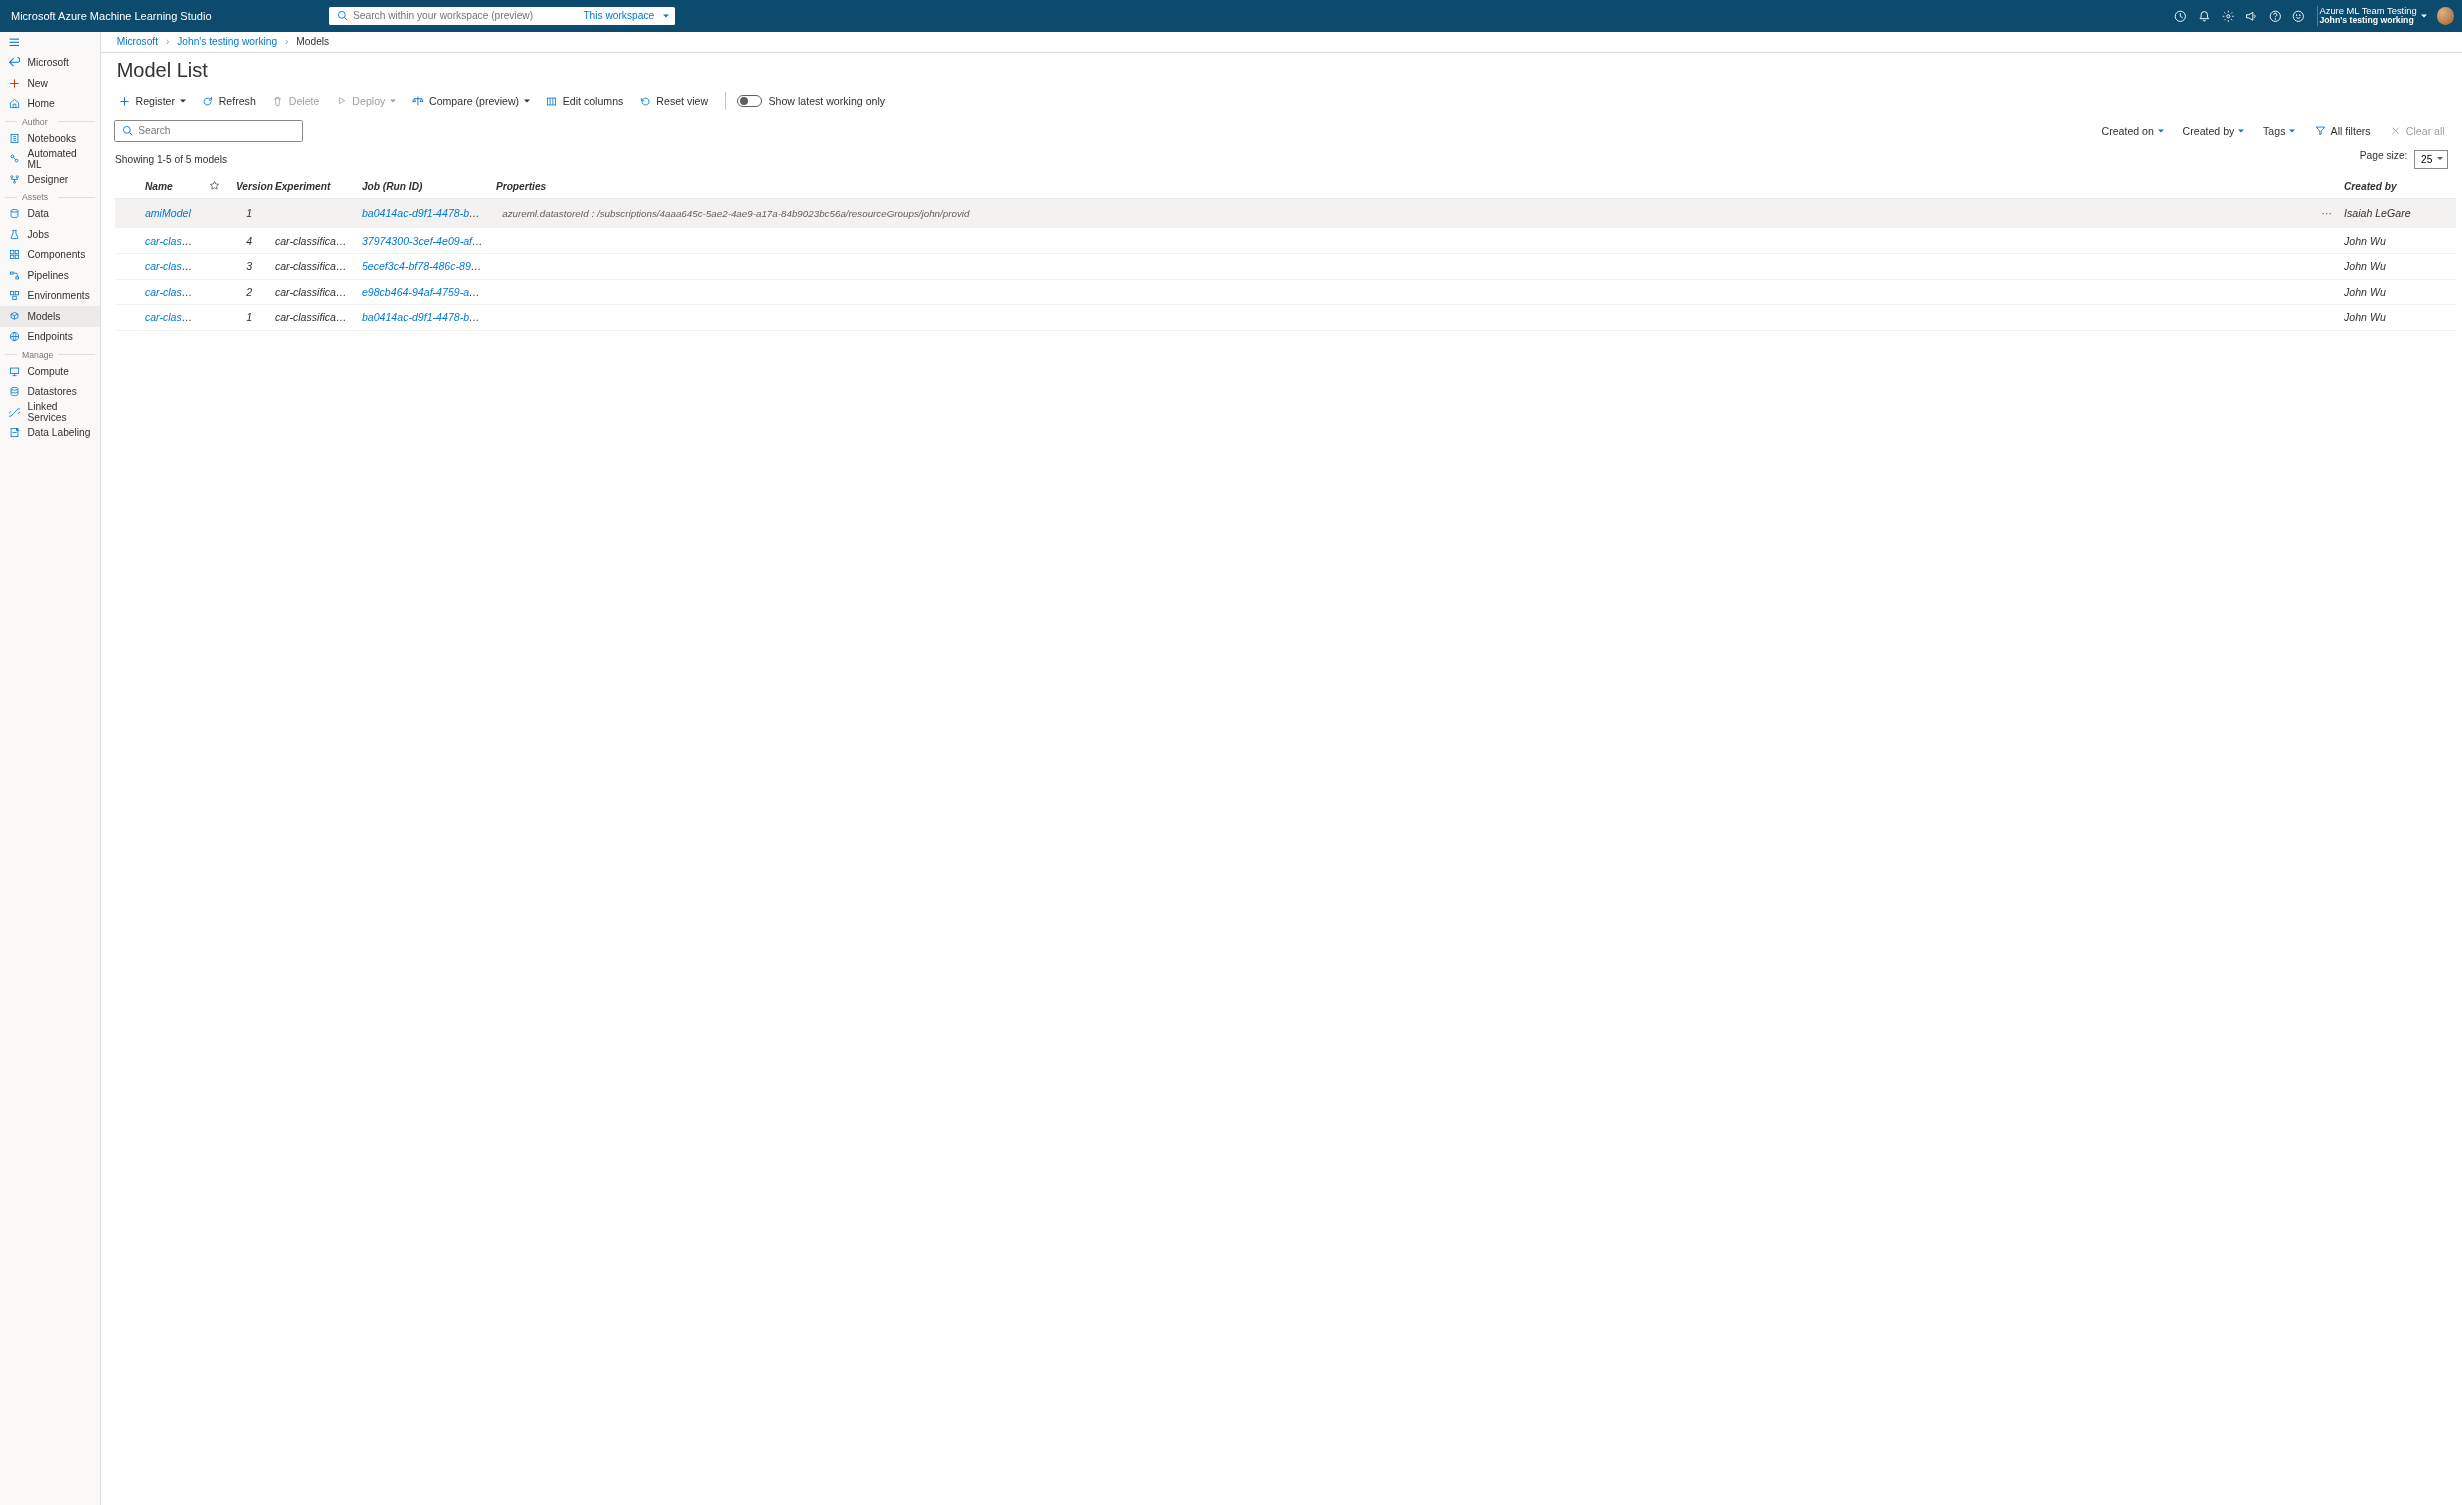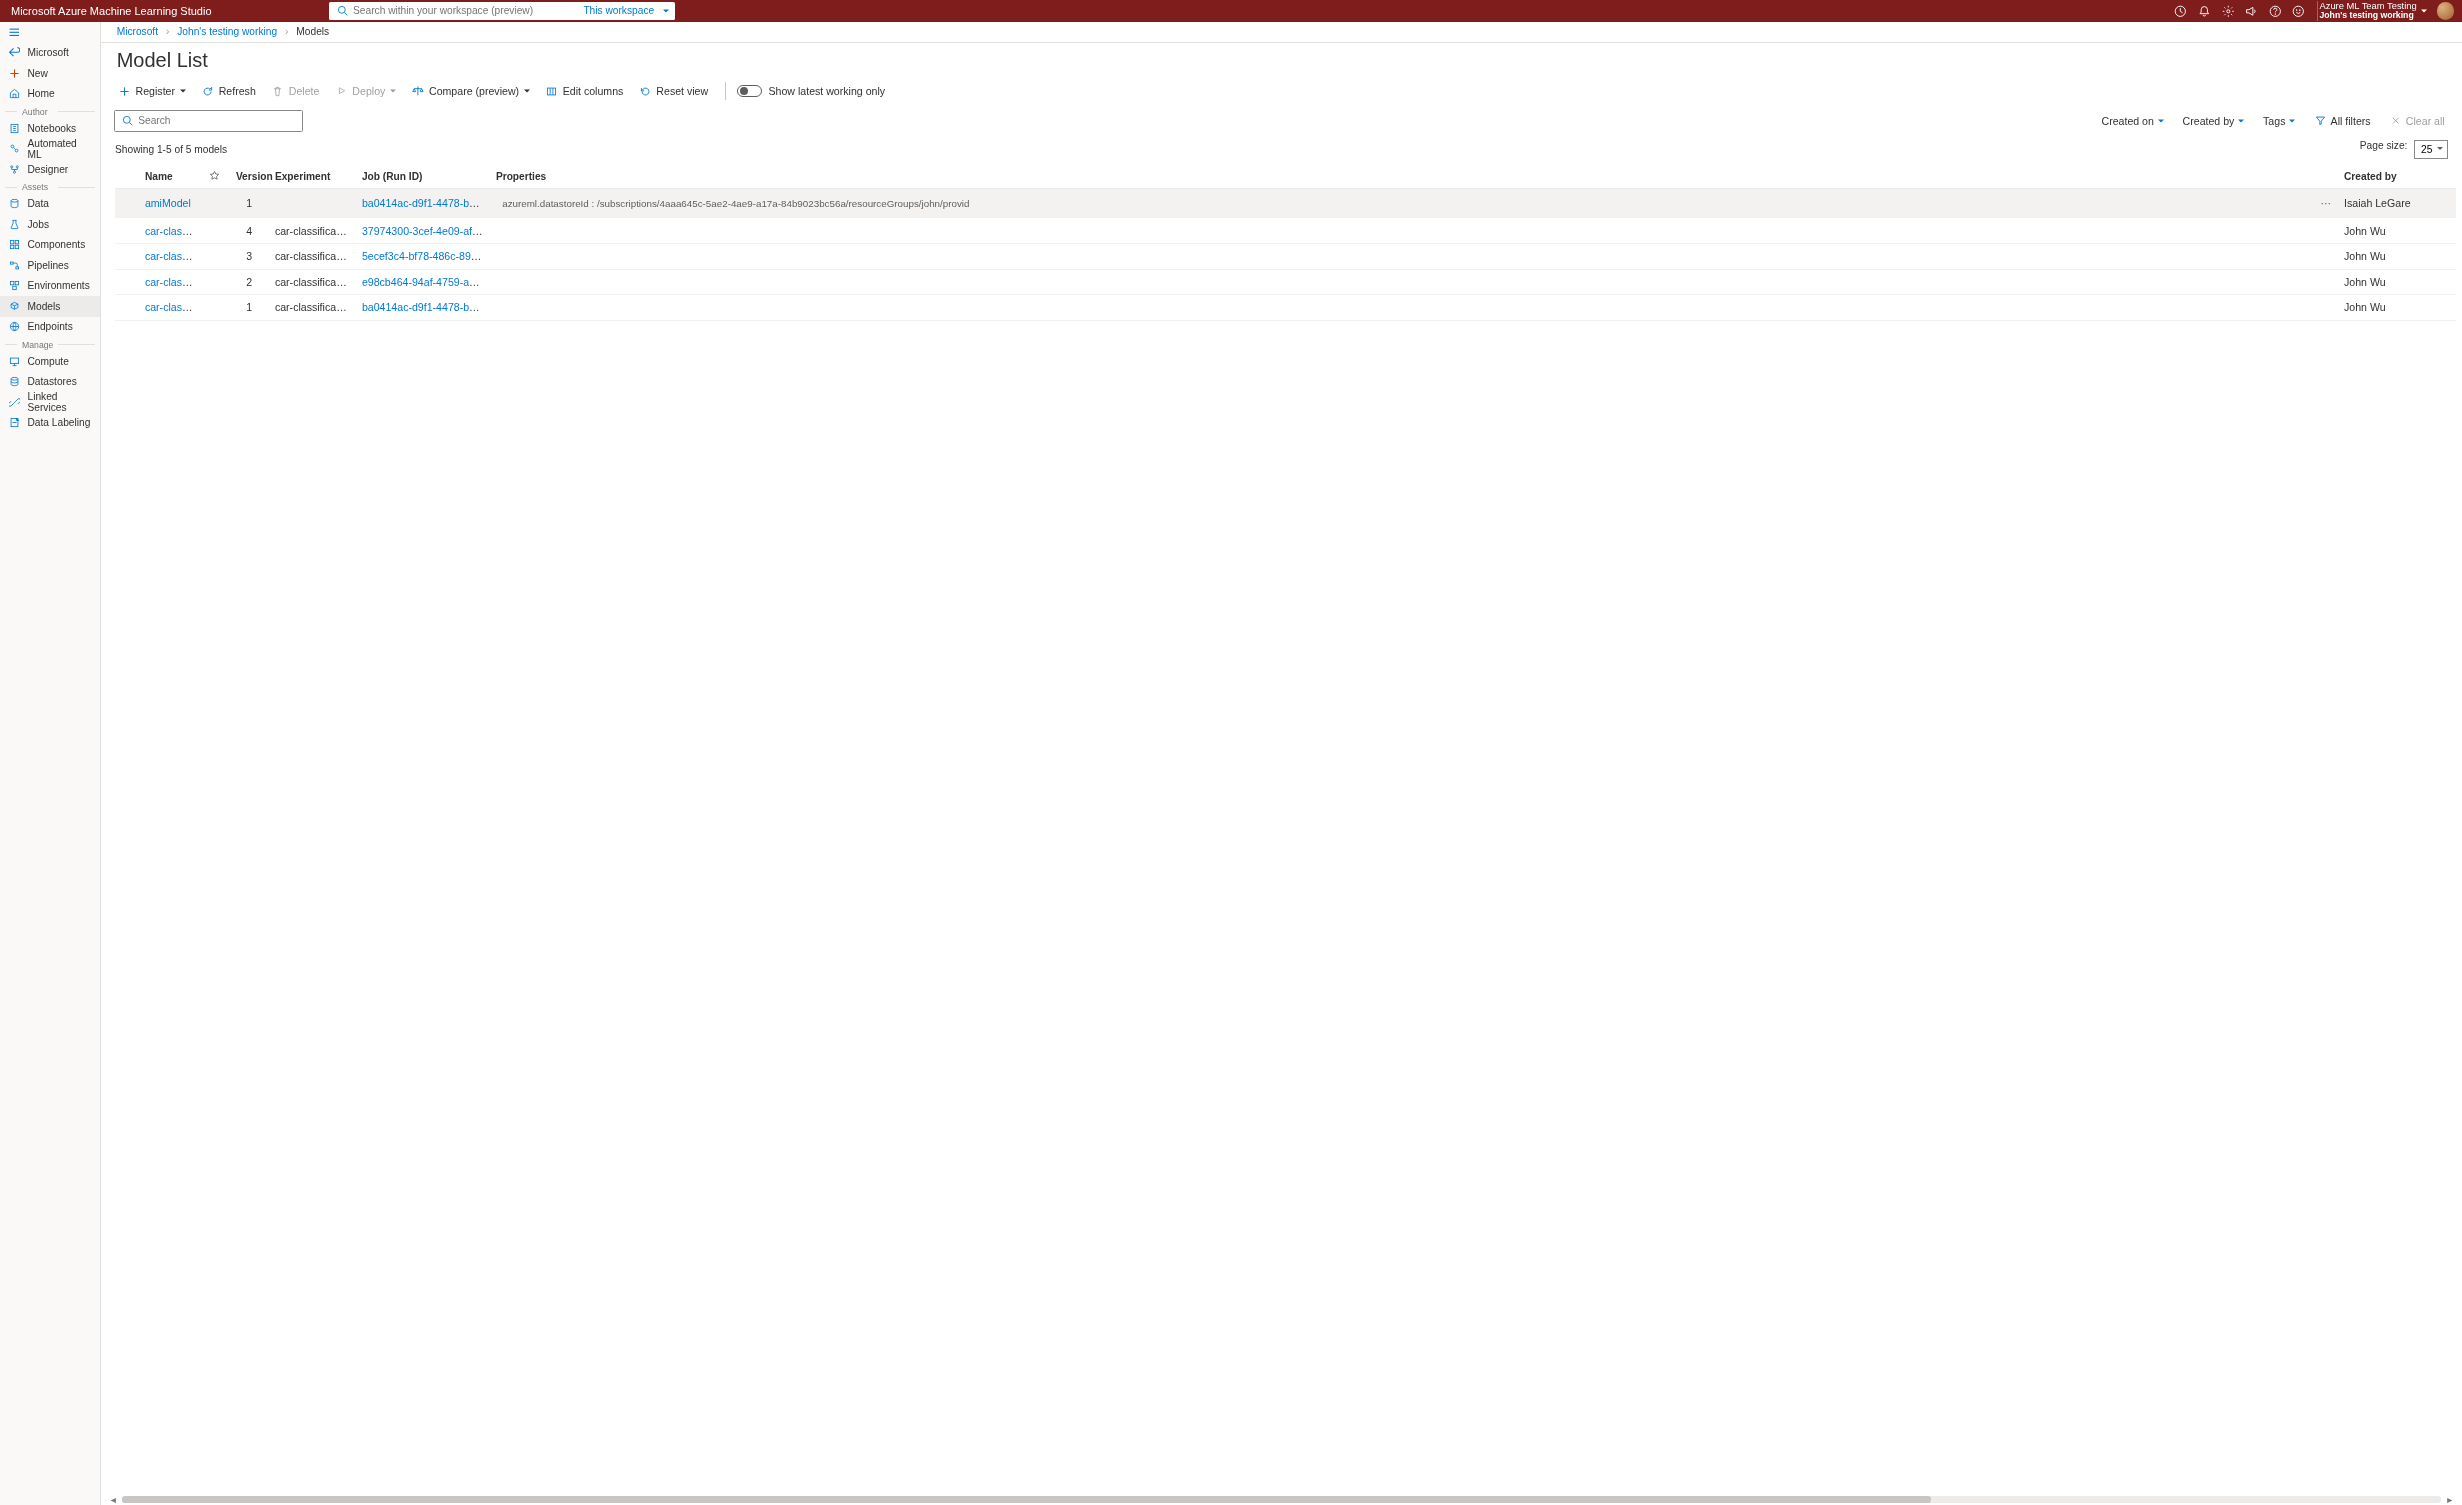--- a/index.html
+++ b/index.html
@@ -1,21 +1,21 @@
 <!DOCTYPE html>
 <html><head>
 <meta charset="utf-8">
 <style>
   * { box-sizing: border-box; margin: 0; padding: 0; }
   html, body { height: 100%; font-family: "Segoe UI", -apple-system, sans-serif; font-size: 10.6px; color: #323130; overflow: hidden; }
   .ic { display: inline-flex; width: 12.6px; height: 12.6px; align-items: center; justify-content: center; flex-shrink: 0; }
   svg { display: block; }
 
   
-  .topbar { height: 22px; background: #7f1d1d; color: #fff; display: flex; align-items: center; padding: 0 7.9px 0 11px; gap: 7.9px; }
+  .topbar { height: 32px; background: #0c4a6e; color: #fff; display: flex; align-items: center; padding: 0 7.9px 0 11px; gap: 7.9px; }
   .topbar .brand { font-size: 11px; font-weight: 500; white-space: nowrap; }
   .topbar .search-wrap { margin-left: 110px; }
   .topbar .search { width: 346px; height: 17.3px; background: #fff; border-radius: 1.6px; display: flex; align-items: center; padding: 0 6.3px; gap: 4.7px; color: #605e5c; }
   .topbar .search input { flex: 1; border: none; outline: none; font-size: 10.2px; color: #323130; background: transparent; }
   .topbar .scope { color: #0078d4; font-size: 10.2px; display: flex; align-items: center; gap: 9px; cursor: pointer; }
   .topbar .spacer { flex: 1; }
   .topbar .hdr-icons { display: flex; align-items: center; gap: 11px; }
   .topbar .hdr-icons .ic { color: #fff; cursor: pointer; }
   .topbar .ws { display: flex; align-items: center; gap: 4.7px; padding-left: 1px; border-left: 0.8px solid rgba(255,255,255,.3); margin-left: 4.7px; }
   .topbar .ws .txt { line-height: 1.1; }
@@ -61,21 +61,21 @@
   .filterbar .pill .ic { color: #0078d4; }
   .filterbar .pill.muted, .filterbar .pill.muted .ic { color: #a19f9d; }
 
   .countbar { display: flex; align-items: center; padding: 3.1px 14px 6.3px; font-size: 10.2px; color: #323130; }
   .countbar .spacer { flex:1; }
   .countbar .ps { display: flex; align-items: flex-start; gap: 6.3px; }
   .countbar select { border:0.8px solid #8a8886; height:19px; padding: 0 14px 0 6.3px; font-size:10.2px; background:#fff; appearance:none; }
   .sel-wrap { position:relative; }
   .sel-wrap::after { content:""; position:absolute; right:4.7px; top:7px; border:3.1px solid transparent; border-top-color:#605e5c; }
 
-  .tablewrap { flex:1; overflow:auto; padding: 0 6.3px 0 14px; }
+  .tablewrap { flex:1; overflow:auto; padding: 0 6.3px 0 14px; font-style: italic; }
   table { border-collapse: collapse; width: 100%; table-layout: fixed; }
   th { text-align: left; font-weight: 600; font-size: 10.2px; color: #323130; padding: 4.7px 6.3px; border-bottom: 0.8px solid #edebe9; white-space: nowrap; }
   td { padding: 6.3px 6.3px; border-bottom: 0.8px solid #f3f2f1; font-size: 10.6px; white-space: nowrap; overflow: hidden; text-overflow: ellipsis; vertical-align: middle; }
   td a, td .link { color: #0078d4; cursor: pointer; text-decoration: none; }
   .col-chk   { width: 23.6px; }
   .col-name  { width: 63px; }
   .col-star  { width: 28px; text-align:center; }
   .col-ver   { width: 39px; text-align:center; }
   .col-exp   { width: 87px; }
   .col-job   { width: 134px; }

